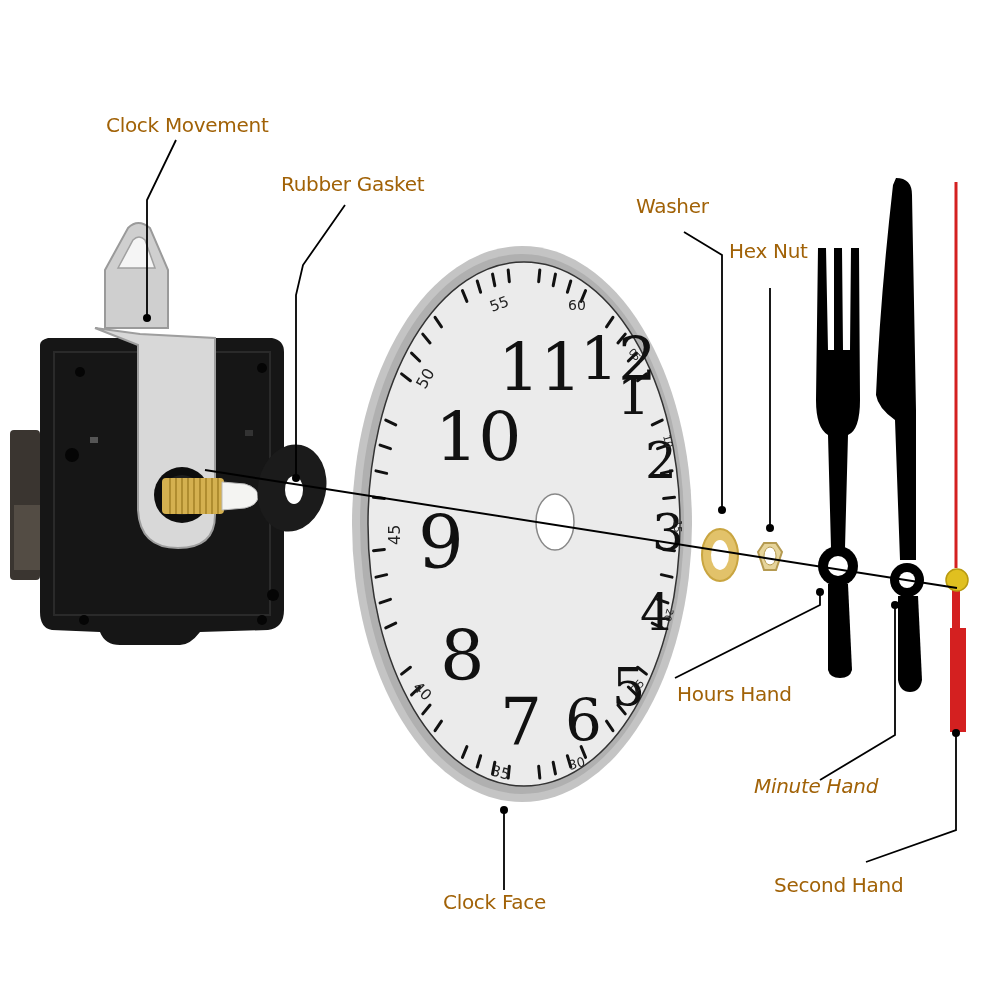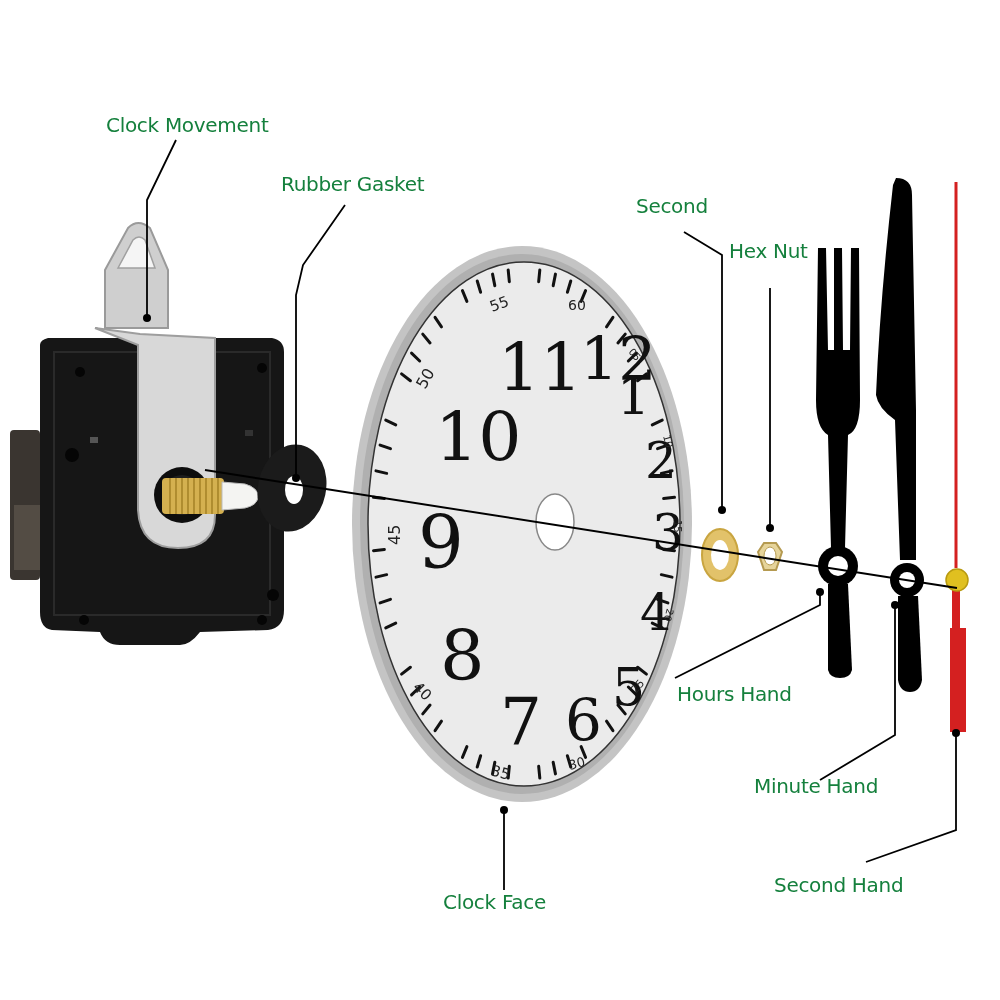--- a/index.html
+++ b/index.html
@@ -1,20 +1,20 @@
 <!DOCTYPE html>
 <html><head>
 <meta charset="utf-8">
 <style>
   html, body { margin: 0; padding: 0; background: #ffffff; }
   body { width: 1000px; height: 1000px; position: relative; overflow: hidden;
          font-family: "DejaVu Sans", sans-serif; }
   svg { position: absolute; left: 0; top: 0; }
   .label { position: absolute; font-family: "DejaVu Sans", sans-serif; font-size: 20px;
-           color: #15803d; white-space: nowrap; letter-spacing: -0.3px; }
+           color: #a16207; white-space: nowrap; letter-spacing: -0.3px; }
   .dial-num { font-family: "DejaVu Serif", serif; fill: #111111; }
   .dial-min { font-family: "DejaVu Sans", sans-serif; fill: #222222; }
 </style>
 </head>
 <body>
 
 <svg width="1000" height="1000" viewBox="0 0 1000 1000">
 
   <g>
 
@@ -197,18 +197,18 @@
     <circle cx="770" cy="528" r="4"></circle>
     <circle cx="820" cy="592" r="4"></circle>
     <circle cx="895" cy="605" r="4"></circle>
     <circle cx="956" cy="733" r="4"></circle>
     <circle cx="504" cy="810" r="4"></circle>
   </g>
 </svg>
 
 <div class="label" style="left:106px; top:113px;">Clock Movement</div>
 <div class="label" style="left:281px; top:172px;">Rubber Gasket</div>
-<div class="label" style="left:636px; top:194px;">Second</div>
+<div class="label" style="left:636px; top:194px;">Washer</div>
 <div class="label" style="left:729px; top:239px;">Hex Nut</div>
 <div class="label" style="left:677px; top:682px;">Hours Hand</div>
-<div class="label" style="left:754px; top:774px;">Minute Hand</div>
+<div class="label" style="left:754px; top:774px;font-style:italic;">Minute Hand</div>
 <div class="label" style="left:774px; top:873px;">Second Hand</div>
 <div class="label" style="left:443px; top:890px;">Clock Face</div>
 
 </body></html>

